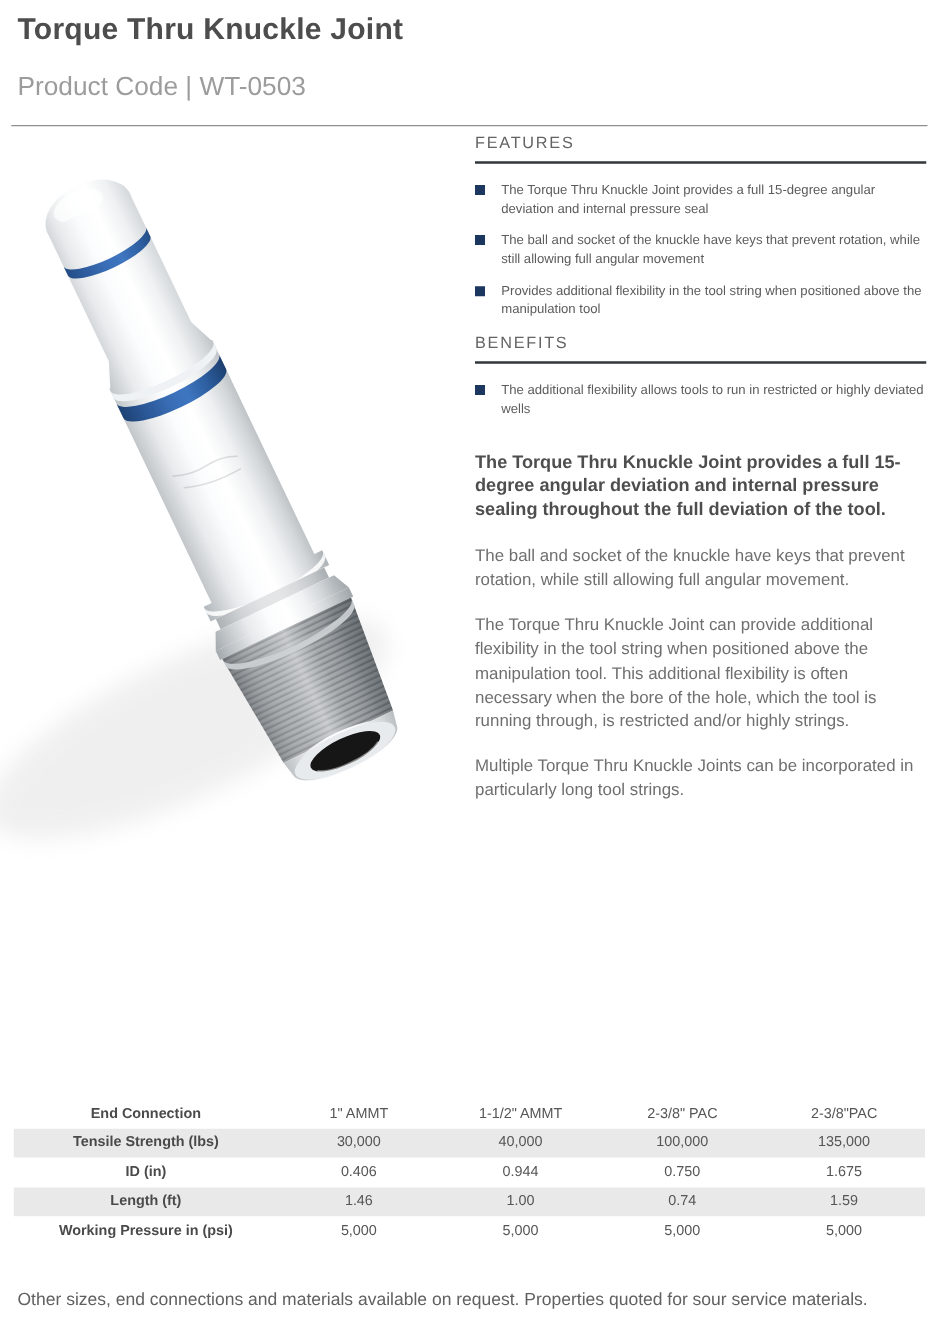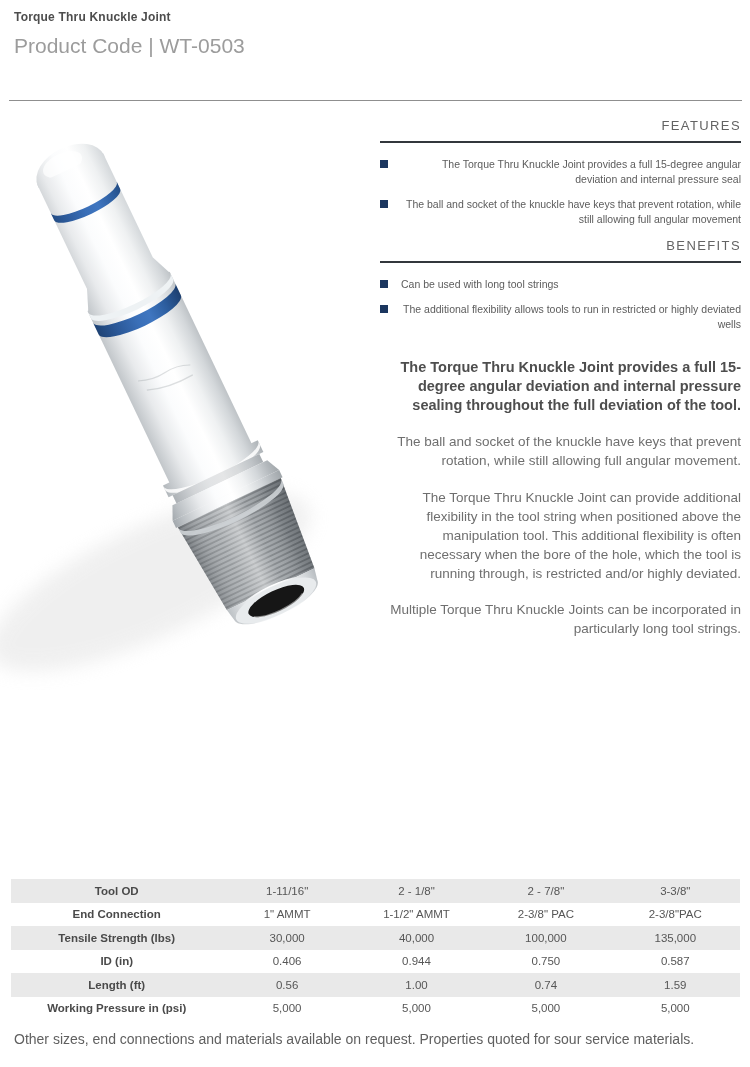--- a/index.html
+++ b/index.html
@@ -2,29 +2,29 @@
 <html><head>
 <meta charset="utf-8">
 <style>
   html,body { margin:0; padding:0; background:#ffffff; }
   .page {
     position:relative; width:750px; height:1067px; background:#ffffff;
     font-family:"Liberation Sans", sans-serif; overflow:hidden;
   }
   
   .header { position:absolute; left:14px; top:10px; }
-  .title { font-size:12px; font-weight:bold; color:#4d4d4d; letter-spacing:.2px; }
-  .subtitle { font-size:21px; color:#9c9c9c; font-weight:400; margin-top:10px; }
+  .title { font-size:24px; font-weight:bold; color:#4d4d4d; letter-spacing:.2px; }
+  .subtitle { font-size:21px; color:#9c9c9c; font-weight:400; margin-top:20px; }
   .header-rule { position:absolute; left:9px; width:733px; top:100px; height:1px; background:#8f8f8f; }
 
   
   .photo { position:absolute; left:0px; top:112px; width:375px; height:580px; }
 
   
-  .right-col { position:absolute; left:380px; top:118px; width:361px;text-align:right; }
+  .right-col { position:absolute; left:380px; top:106px; width:361px; }
   .sec-heading { font-size:13px; color:#636363; letter-spacing:1.4px; }
   .sec-rule { height:2px; background:#32373c; margin:8px 0 14px 0; }
   ul.bullets { list-style:none; margin:0; padding:0; }
   ul.bullets li { display:flex; gap:13px; margin-bottom:11px; font-size:10.5px; line-height:1.4; color:#5c5c5c; }
   .sq { flex:0 0 auto; width:8px; height:8px; margin-top:3px; }
   .benefits-sec { margin-top:8px; }
   .lead { font-size:14.5px; font-weight:bold; color:#4e4e4e; line-height:1.32; margin:26px 0 0 0; }
   .para { font-size:13.5px; color:#6f6f6f; line-height:1.42; margin:17px 0 0 0; }
 
   
@@ -133,78 +133,71 @@
       <div class="sec-rule"></div>
       <ul class="bullets">
           <li>
             <span class="sq" style="background: rgb(27, 54, 95);"></span>
             <span>The Torque Thru Knuckle Joint provides a full 15-degree angular deviation and internal pressure seal</span>
           </li>
           <li>
             <span class="sq" style="background: rgb(27, 54, 95);"></span>
             <span>The ball and socket of the knuckle have keys that prevent rotation, while still allowing full angular movement</span>
           </li>
+          <li>
+            <span class="sq" style="background: rgb(27, 54, 95);"></span>
+            <span>Provides additional flexibility in the tool string when positioned above the manipulation tool</span>
+          </li>
         </ul>
     </div>
 
     <div class="benefits-sec">
       <div class="sec-heading">BENEFITS</div>
       <div class="sec-rule"></div>
       <ul class="bullets">
           <li>
             <span class="sq" style="background: rgb(27, 54, 95);"></span>
-            <span>Can be used with long tool strings</span>
-          </li>
-          <li>
-            <span class="sq" style="background: rgb(27, 54, 95);"></span>
             <span>The additional flexibility allows tools to run in restricted or highly deviated wells</span>
           </li>
         </ul>
     </div>
 
     <p class="lead">The Torque Thru Knuckle Joint provides a full 15-degree angular deviation and internal pressure sealing throughout the full deviation of the tool.</p>
     <div id="desc-paras">
         <p class="para">The ball and socket of the knuckle have keys that prevent rotation, while still allowing full angular movement.</p>
-        <p class="para">The Torque Thru Knuckle Joint can provide additional flexibility in the tool string when positioned above the manipulation tool. This additional flexibility is often necessary when the bore of the hole, which the tool is running through, is restricted and/or highly deviated.</p>
+        <p class="para">The Torque Thru Knuckle Joint can provide additional flexibility in the tool string when positioned above the manipulation tool. This additional flexibility is often necessary when the bore of the hole, which the tool is running through, is restricted and/or highly strings.</p>
         <p class="para">Multiple Torque Thru Knuckle Joints can be incorporated in particularly long tool strings.</p>
       </div>
   </div>
 
   <div class="spec-table" id="spec-table">
-      <div class="trow shade">
-        <div class="tlabel">Tool OD</div>
-        <div class="tval">1-11/16"</div>
-        <div class="tval">2 - 1/8"</div>
-        <div class="tval">2 - 7/8"</div>
-        <div class="tval">3-3/8"</div>
-      </div>
       <div class="trow">
         <div class="tlabel">End Connection</div>
         <div class="tval">1" AMMT</div>
         <div class="tval">1-1/2" AMMT</div>
         <div class="tval">2-3/8" PAC</div>
         <div class="tval">2-3/8"PAC</div>
       </div>
       <div class="trow shade">
         <div class="tlabel">Tensile Strength (lbs)</div>
         <div class="tval">30,000</div>
         <div class="tval">40,000</div>
         <div class="tval">100,000</div>
         <div class="tval">135,000</div>
       </div>
       <div class="trow">
         <div class="tlabel">ID (in)</div>
         <div class="tval">0.406</div>
         <div class="tval">0.944</div>
         <div class="tval">0.750</div>
-        <div class="tval">0.587</div>
+        <div class="tval">1.675</div>
       </div>
       <div class="trow shade">
         <div class="tlabel">Length (ft)</div>
-        <div class="tval">0.56</div>
+        <div class="tval">1.46</div>
         <div class="tval">1.00</div>
         <div class="tval">0.74</div>
         <div class="tval">1.59</div>
       </div>
       <div class="trow">
         <div class="tlabel">Working Pressure in (psi)</div>
         <div class="tval">5,000</div>
         <div class="tval">5,000</div>
         <div class="tval">5,000</div>
         <div class="tval">5,000</div>

